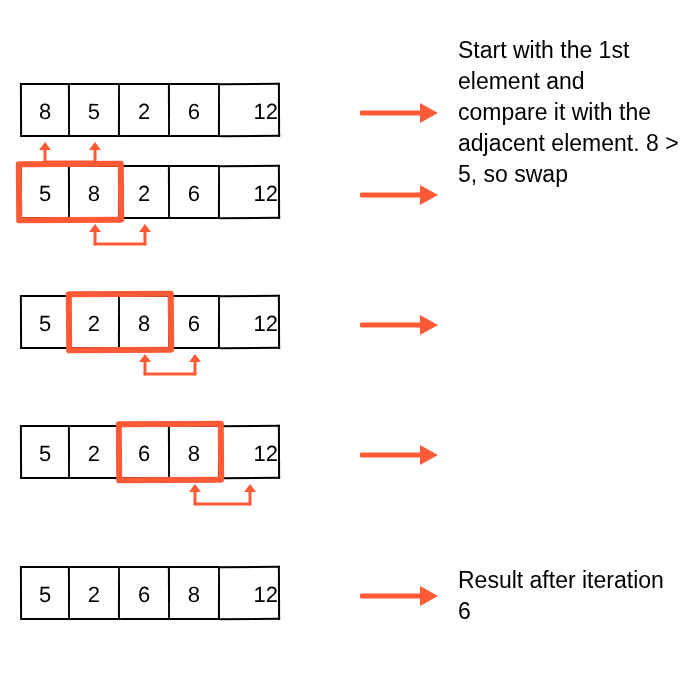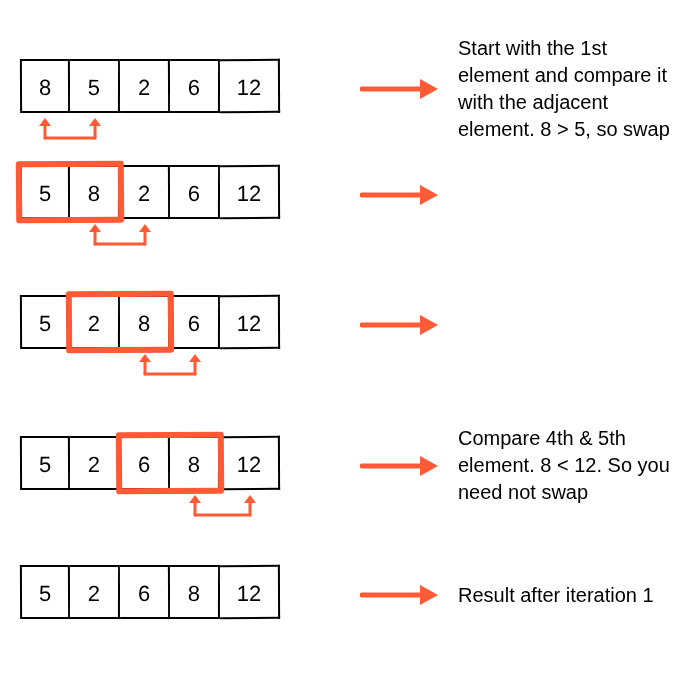--- a/index.html
+++ b/index.html
@@ -42,21 +42,21 @@
     font-size: 22px;
     font-weight: 400;
     color: #000;
     background: #fff;
   }
   .cell.first { border-left: 2px solid #000; }
   .cell:nth-child(1) { left: 0;    width: 50px; }
   .cell:nth-child(2) { left: 50px; width: 50px; }
   .cell:nth-child(3) { left: 100px;width: 50px; }
   .cell:nth-child(4) { left: 150px;width: 50px; }
-  .cell:nth-child(5) { left: 200px;width: 60px; }
+  .cell:nth-child(5) { left: 200px;width: 60px; text-align: right; }
   
   .cell { transform: rotate(0.15deg); }
   .cell:nth-child(odd) { transform: rotate(-0.25deg); }
 
   
   .highlight {
     position: absolute;
     top: -4px;
     height: 62px;
     border: 6px solid #ff5a36;
@@ -83,21 +83,21 @@
     margin-left: 50px;
     display: flex;
     align-items: center;
     height: 54px;
   }
   .arrow svg { display:block; }
 
   .desc {
     flex: 1;
     padding-left: 18px;
-    font-size: 20px;
+    font-size: 23px;
     line-height: 1.35;
     color: #000;
     height: 100%;
     display: flex;
     align-items: center;
   }
 </style>
 </head>
 <body>
 
@@ -202,31 +202,30 @@
     <path d="M61 22 L61 8" stroke="#ff5a36" stroke-width="3" fill="none" stroke-linecap="round"></path>
     <polygon points="55,10 61,2 67,10" fill="#ff5a36"></polygon>
   </svg></div>
       </div>
       <div class="arrow">
   <svg width="78" height="24" viewBox="0 0 78 24">
     <line x1="2" y1="12" x2="62" y2="12" stroke="#ff5a36" stroke-width="5" stroke-linecap="round"></line>
     <polygon points="60,2 78,12 60,22" fill="#ff5a36"></polygon>
   </svg>
       </div>
-      <div class="desc">Compare 4th &amp; 5th element. 8 &lt; 12. So you need not swap</div>
     </div>
     <div class="row" style="top: 565px;">
       <div class="array">
         <div class="cell first">5</div>
         <div class="cell">2</div>
         <div class="cell">6</div>
         <div class="cell">8</div>
         <div class="cell">12</div>
       </div>
       <div class="arrow">
   <svg width="78" height="24" viewBox="0 0 78 24">
     <line x1="2" y1="12" x2="62" y2="12" stroke="#ff5a36" stroke-width="5" stroke-linecap="round"></line>
     <polygon points="60,2 78,12 60,22" fill="#ff5a36"></polygon>
   </svg>
       </div>
-      <div class="desc">Result after iteration 1</div>
+      <div class="desc">Result after iteration 6</div>
     </div>
   </div>
 
 </body></html>

